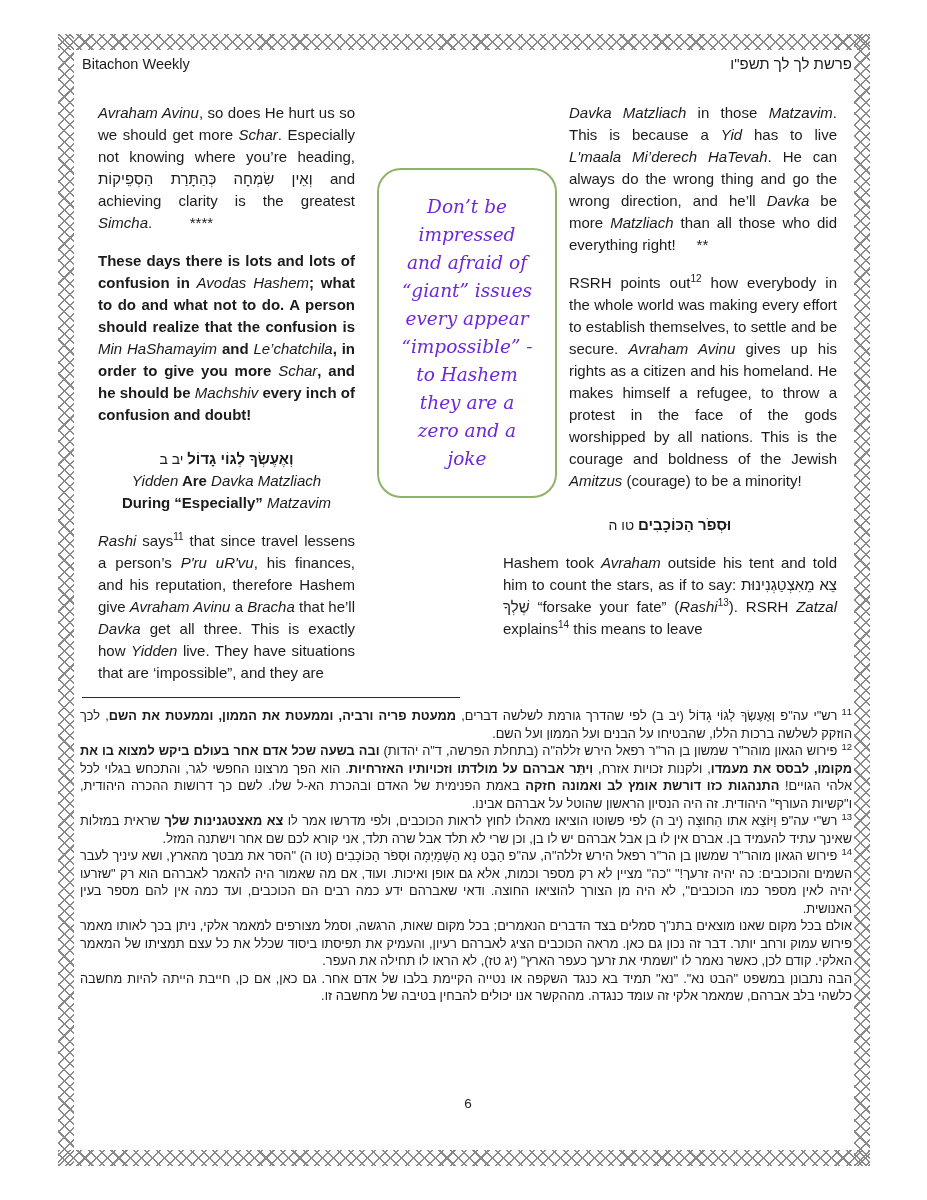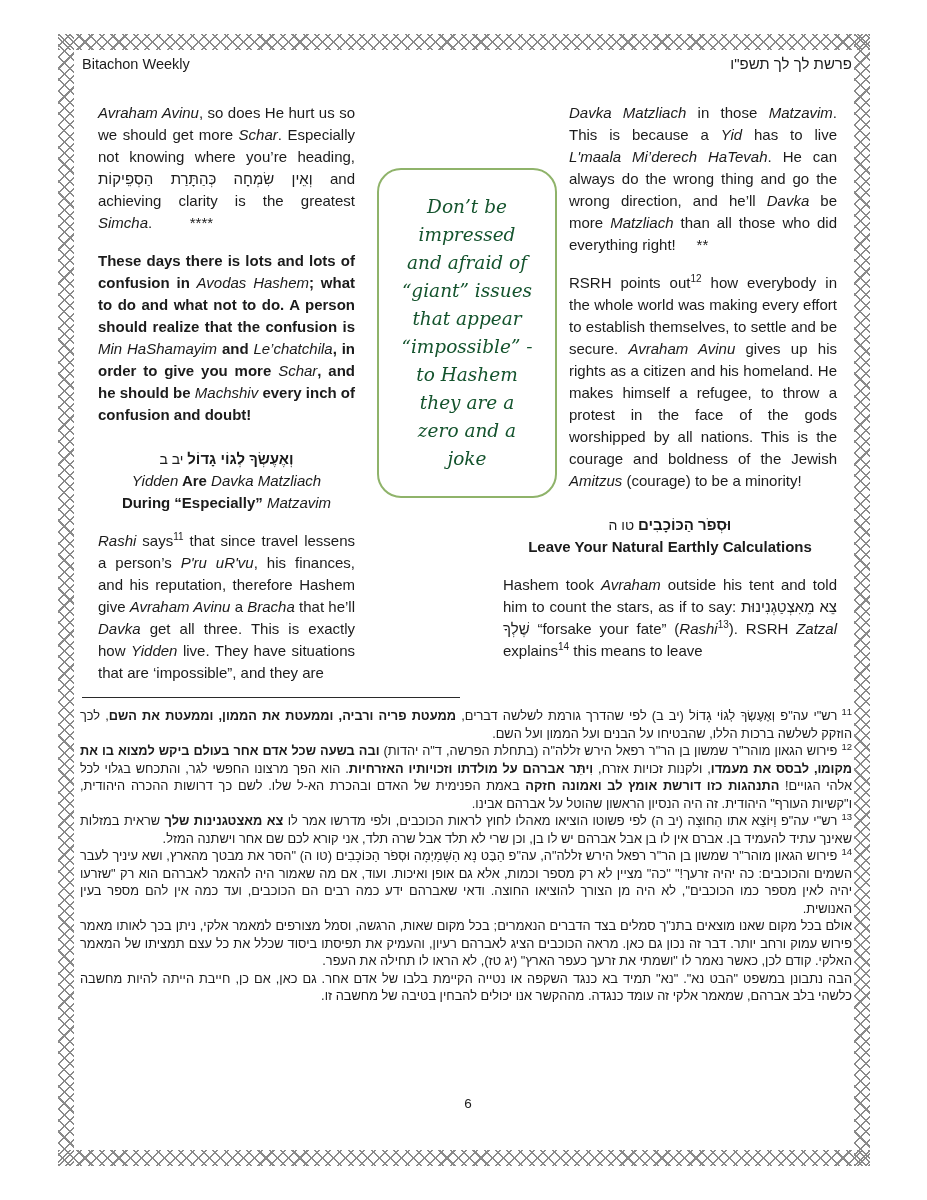--- a/index.html
+++ b/index.html
@@ -42,21 +42,21 @@
   .rs-he{unicode-bidi:isolate;}
   .rs-sup{vertical-align:super;font-size:10px;line-height:0;}
   .rs-small{font-size:14px;font-weight:400;}
 
   .quote-box{
     position:absolute;left:377px;top:168px;width:180px;height:330px;
     box-sizing:border-box;border:2.5px solid #8fb36a;border-radius:24px;
     display:flex;align-items:center;justify-content:center;
     text-align:center;background:#fff;
     font-family:"DejaVu Serif",serif;font-style:italic;
-    font-size:18.5px;line-height:28px;color:#14532d;
+    font-size:18.5px;line-height:28px;color:#6d28d9;
   }
   .box-spacer{float:left;width:82px;height:338px;margin-top:82px;}
 
   .fn-sep{position:absolute;left:82px;top:697px;width:378px;border-top:1.4px solid #2a2a2a;}
   .footnotes{
     position:absolute;left:80px;top:707px;width:772px;
     direction:rtl;text-align:justify;
     font-size:12.8px;line-height:17.5px;
   }
   .footnotes p{margin:0;}
@@ -83,30 +83,29 @@
     <p><span class="rs-i">Avraham Avinu</span><span>, so does He hurt us so we should get more </span><span class="rs-i">Schar</span><span>. Especially not knowing where you’re heading, </span><span class="rs-he">וְאֵין שִׂמְחָה כְּהַתָּרַת הַסְפֵיקוֹת</span><span> and achieving clarity is the greatest </span><span class="rs-i">Simcha</span><span>.&nbsp;&nbsp;&nbsp;&nbsp;&nbsp;&nbsp;&nbsp;&nbsp;&nbsp;****</span></p>
     <p class="bold-para"><span class="rs-b">These days there is lots and lots of confusion in </span><span class="rs-bi">Avodas Hashem</span><span class="rs-b">; what to do and what not to do. A person should realize that the confusion is </span><span class="rs-bi">Min HaShamayim</span><span class="rs-b"> and </span><span class="rs-bi">Le’chatchila</span><span class="rs-b">, in order to give you more </span><span class="rs-bi">Schar</span><span class="rs-b">, and he should be </span><span class="rs-bi">Machshiv</span><span class="rs-b"> every inch of confusion and doubt!</span></p>
     <div class="heading-block">
       <div class="heading heb"><span class="rs-b">וְאֶעֶשְׂךָ לְגוֹי גָדוֹל</span><span class="rs-small"> יב ב</span></div>
       <div class="heading"><span class="rs-bi">Yidden</span><span class="rs-b"> Are </span><span class="rs-bi">Davka Matzliach</span><br><span class="rs-b">During “Especially” </span><span class="rs-bi">Matzavim</span></div>
     </div>
     <p><span class="rs-i">Rashi</span><span> says</span><span class="rs-sup">11</span><span> that since travel lessens a person’s </span><span class="rs-i">P'ru uR'vu</span><span>, his finances, and his reputation, therefore Hashem give </span><span class="rs-i">Avraham Avinu</span><span> a </span><span class="rs-i">Bracha</span><span> that he’ll </span><span class="rs-i">Davka</span><span> get all three. This is exactly how </span><span class="rs-i">Yidden</span><span> live. They have situations that are ‘impossible”, and they are</span></p>
   </div>
 
   <div class="quote-box">
-    <div><span>Don’t be</span><br><span>impressed</span><br><span>and afraid of</span><br><span>“giant” issues</span><br><span>that appear</span><br><span>“impossible” -</span><br><span>to Hashem</span><br><span>they are a</span><br><span>zero and a</span><br><span>joke</span></div>
+    <div><span>Don’t be</span><br><span>impressed</span><br><span>and afraid of</span><br><span>“giant” issues</span><br><span>every appear</span><br><span>“impossible” -</span><br><span>to Hashem</span><br><span>they are a</span><br><span>zero and a</span><br><span>joke</span></div>
   </div>
 
   <div class="col col-right">
     <div class="box-spacer"></div>
     <p><span class="rs-i">Davka Matzliach</span><span> in those </span><span class="rs-i">Matzavim</span><span>. This is because a </span><span class="rs-i">Yid</span><span> has to live </span><span class="rs-i">L'maala Mi’derech HaTevah</span><span>. He can always do the wrong thing and go the wrong direction, and he’ll </span><span class="rs-i">Davka</span><span> be more </span><span class="rs-i">Matzliach</span><span> than all those who did everything right!&nbsp;&nbsp;&nbsp;&nbsp;&nbsp;**</span></p>
     <p><span>RSRH points out</span><span class="rs-sup">12</span><span> how everybody in the whole world was making every effort to establish themselves, to settle and be secure. </span><span class="rs-i">Avraham Avinu</span><span> gives up his rights as a citizen and his homeland. He makes himself a refugee, to throw a protest in the face of the gods worshipped by all nations. This is the courage and boldness of the Jewish </span><span class="rs-i">Amitzus</span><span> (courage) to be a minority!</span></p>
     <div class="heading-block">
       <div class="heading heb"><span class="rs-b">וּסְפֹר הַכּוֹכָבִים</span><span class="rs-small"> טו ה</span></div>
-      <div class="heading"><span class="rs-b">Leave Your Natural Earthly Calculations</span></div>
     </div>
     <p><span>Hashem took </span><span class="rs-i">Avraham</span><span> outside his tent and told him to count the stars, as if to say: </span><span class="rs-he">צֵא מֵאִצְטַגְנִינוּת שֶׁלְךָ</span><span> “forsake your fate” (</span><span class="rs-i">Rashi</span><span class="rs-sup">13</span><span>). RSRH </span><span class="rs-i">Zatzal</span><span> explains</span><span class="rs-sup">14</span><span> this means to leave</span></p>
   </div>
 
   <div class="fn-sep"></div>
 
   <div class="footnotes">
     <p><sup class="fn-num">11</sup><span><span>רש"י עה"פ וְאֶעֶשְׂךָ לְגוֹי גָדוֹל (יב ב) לפי שהדרך גורמת לשלשה דברים, </span><span class="rs-b">ממעטת פריה ורביה, וממעטת את הממון, וממעטת את השם</span><span>, לכך הוזקק לשלשה ברכות הללו, שהבטיחו על הבנים ועל הממון ועל השם.</span></span></p>
     <p><sup class="fn-num">12</sup><span><span>פירוש הגאון מוהר"ר שמשון בן הר"ר רפאל הירש זללה"ה (בתחלת הפרשה, ד"ה יהדות) </span><span class="rs-b">ובה בשעה שכל אדם אחר בעולם ביקש למצוא בו את מקומו, לבסס את מעמדו</span><span>, ולקנות זכויות אזרח, </span><span class="rs-b">וִיתֵּר אברהם על מולדתו וזכויותיו האזרחיות</span><span>. הוא הפך מרצונו החפשי לגר, והתכחש בגלוי לכל אלהי הגויים! </span><span class="rs-b">התנהגות כזו דורשת אומץ לב ואמונה חזקה</span><span> באמת הפנימית של האדם ובהכרת הא-ל שלו. לשם כך דרושות ההכרה היהודית, ו"קשיות העורף" היהודית. זה היה הנסיון הראשון שהוטל על אברהם אבינו.</span></span></p>
     <p><sup class="fn-num">13</sup><span><span>רש"י עה"פ וַיּוֹצֵא אתו הַחוּצָה (יב ה) לפי פשוטו הוציאו מאהלו לחוץ לראות הכוכבים, ולפי מדרשו אמר לו </span><span class="rs-b">צא מאצטגנינות</span><span> </span><span class="rs-b">שלך</span><span> שראית במזלות שאינך עתיד להעמיד בן. אברם אין לו בן אבל אברהם יש לו בן, וכן שרי לא תלד אבל שרה תלד, אני קורא לכם שם אחר וישתנה המזל.</span></span></p>

